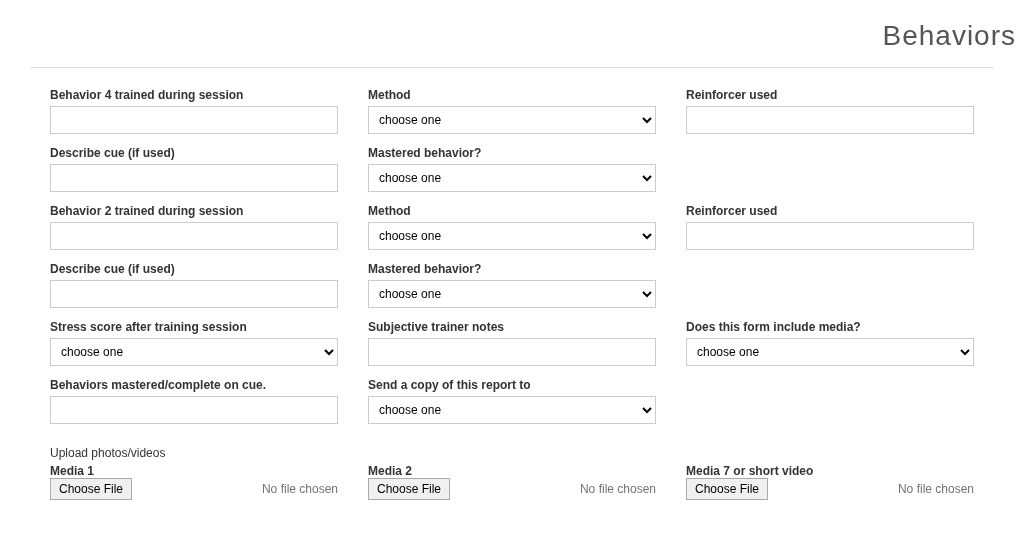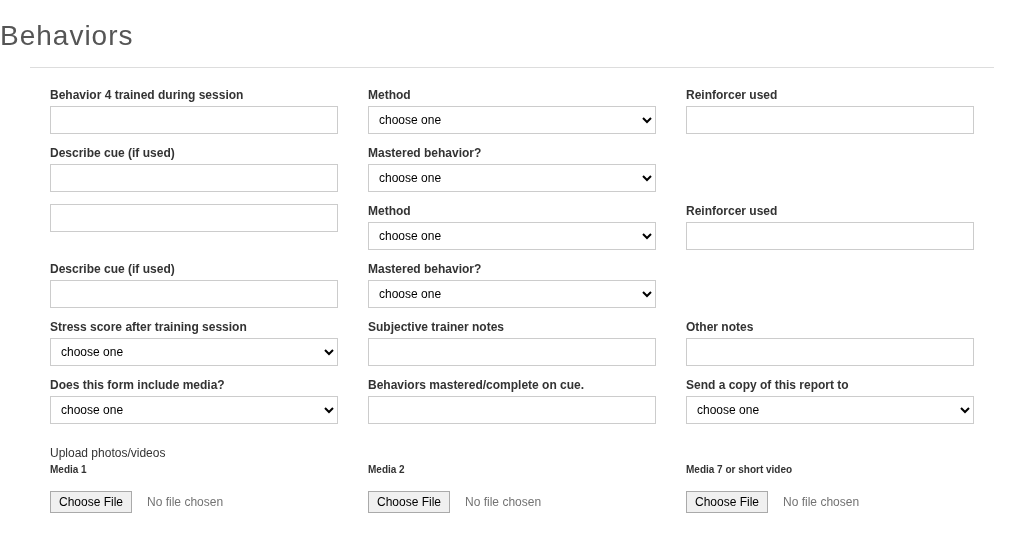--- a/index.html
+++ b/index.html
@@ -9,25 +9,25 @@
     }
 
     body {
       font-family: Arial, sans-serif;
       background: #fff;
       color: #333;
       font-size: 13px;
     }
 
     .page-title {
-      text-align: left;
+      text-align: right;
       font-size: 28px;
       font-weight: 300;
       color: #555;
-      padding: 20px 0 15px 0;
+      padding: 20px 8px 15px 0;
       letter-spacing: 1px;
     }
 
     .divider {
       border: none;
       border-top: 1px solid #ddd;
       margin: 0 30px 20px 30px;
     }
 
     .form-container {
@@ -83,29 +83,30 @@
     }
 
     .media-grid {
       display: grid;
       grid-template-columns: 1fr 1fr 1fr;
       gap: 0 30px;
     }
 
     .media-item-label {
       font-weight: bold;
-      font-size: 10px;
-      margin-bottom: 16px;
+      font-size: 12px;
+      margin-bottom: 0;
       display: block;
     }
 
     .file-input-row {
       display: flex;
       align-items: center;
-      gap: 15px;
+      gap: 8px;
+      justify-content: space-between;
     }
 
     .choose-file-btn {
       padding: 3px 8px;
       font-size: 12px;
       border: 1px solid #aaa;
       background: #f0f0f0;
       cursor: pointer;
       white-space: nowrap;
     }
@@ -153,20 +154,21 @@
     <div class="field-group">
       <label class="field-label">Mastered behavior?</label>
       <select>
         <option>choose one</option>
       </select>
     </div>
 
     <div class="field-group col-span-empty"></div>
 
     <div class="field-group">
+      <label class="field-label">Behavior 2 trained during session</label>
       <input type="text" value="" style="">
     </div>
 
     <div class="field-group">
       <label class="field-label">Method</label>
       <select>
         <option>choose one</option>
       </select>
     </div>
 
@@ -194,24 +196,20 @@
       <select>
         <option>choose one</option>
       </select>
     </div>
 
     <div class="field-group">
       <label class="field-label">Subjective trainer notes</label>
       <input type="text" value="" style="">
     </div>
 
-    <div class="field-group">
-      <label class="field-label">Other notes</label>
-      <input type="text" value="" style="">
-    </div>
 
     <div class="field-group">
       <label class="field-label">Does this form include media?</label>
       <select>
         <option>choose one</option>
       </select>
     </div>
 
     <div class="field-group">
       <label class="field-label">Behaviors mastered/complete on cue.</label>

